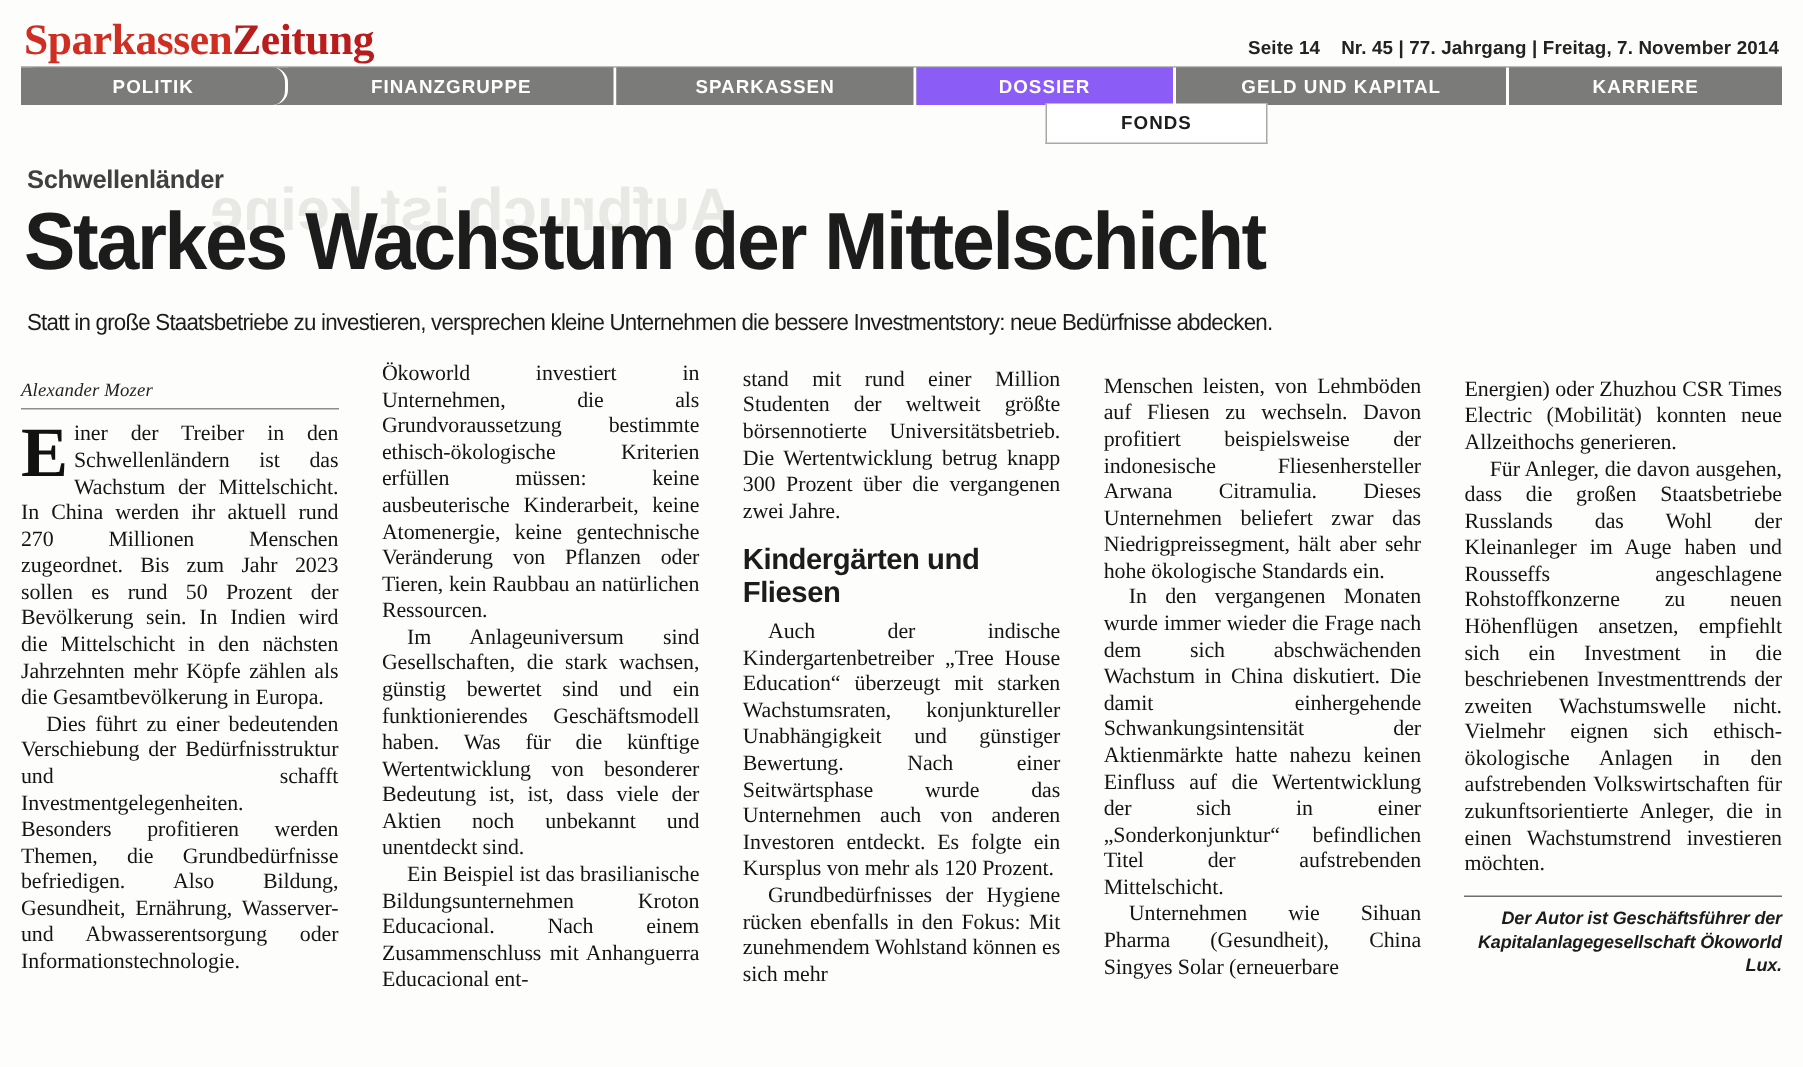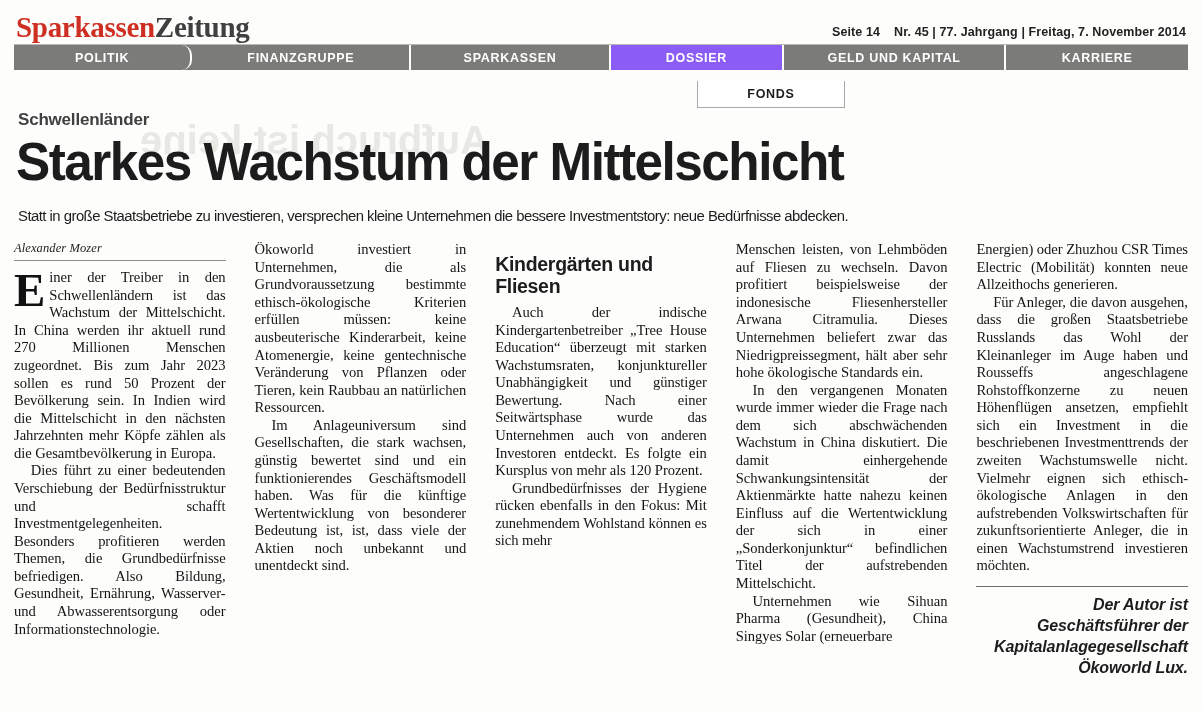--- a/index.html
+++ b/index.html
@@ -36,21 +36,21 @@
   }
   .logo {
     font-family: "Liberation Serif", serif;
     font-size: 29px;
     font-weight: bold;
     letter-spacing: -0.3px;
     line-height: 1;
     white-space: nowrap;
   }
   .logo .brand-a { color: #cf2e22; }
-  .logo .brand-b { color: #404040; }
+  .logo .brand-b { color: #b91c1c; }
   .issue-line {
     font-family: "Liberation Sans", sans-serif;
     font-size: 12.5px;
     font-weight: bold;
     color: #222;
     letter-spacing: 0.1px;
     white-space: nowrap;
     padding-bottom: 3px;
   }
   .issue-line .page-no { margin-right: 14px; }
@@ -91,21 +91,21 @@
   .subnav {
     position: absolute;
     left: 0;
     top: 25px;
     width: 100%;
     height: 27px;
     pointer-events: none;
   }
   .subnav-tab {
     position: absolute;
-    top: 12px;
+    top: 0;
     height: 27px;
     display: flex;
     align-items: center;
     justify-content: center;
     background: #ffffff;
     border: 1px solid #a8a8a6;
     border-top: none;
     box-sizing: border-box;
     font-family: "Liberation Sans", sans-serif;
     font-size: 12.5px;
@@ -165,20 +165,21 @@
     z-index: 0;
   }
 
   
   .columns {
     display: flex;
     margin-top: 16px;
     gap: 16px;
     position: relative;
     z-index: 1;
+    align-items: center;
   }
   .col {
     width: 222px;
     margin-right: 13px;
     box-sizing: border-box;
   }
   .col:last-child { margin-right: 0; }
 
   .byline {
     font-family: "Liberation Serif", serif;
@@ -230,21 +231,21 @@
 
   .author-note-rule {
     border: none;
     border-top: 1px solid #6f6f6d;
     margin: 11px 0 7px 0;
   }
   .author-note {
     font-family: "Liberation Sans", sans-serif;
     font-style: italic;
     font-weight: bold;
-    font-size: 16px;
+    font-size: 12px;
     line-height: 1.32;
     text-align: right;
     color: #1c1c1c;
     letter-spacing: -0.1px;
   }
 </style>
 </head>
 <body>
 
 <div class="page">
@@ -286,24 +287,28 @@
       <div class="body-text">
         <p class="first"><span class="dropcap">E</span><span>iner der Treiber in den Schwellenländern ist das Wachstum der Mittelschicht. In China werden ihr aktuell rund 270 Millionen Menschen zugeordnet. Bis zum Jahr 2023 sollen es rund 50 Prozent der Bevölkerung sein. In Indien wird die Mittelschicht in den nächsten Jahrzehnten mehr Köpfe zählen als die Gesamtbevölkerung in Europa.</span></p>
         <p>Dies führt zu einer bedeutenden Verschiebung der Bedürfnisstruktur und schafft Investmentgelegenheiten. Besonders profitieren werden Themen, die Grundbedürfnisse befriedigen. Also Bildung, Gesundheit, Ernährung, Wasserver- und Abwasserentsorgung oder Informationstechnologie.</p>
       </div>
     </div>
 
     <div class="col">
       <div class="body-text">
         <p class="first">Ökoworld investiert in Unternehmen, die als Grundvoraussetzung bestimmte ethisch-ökologische Kriterien erfüllen müssen: keine ausbeuterische Kinderarbeit, keine Atomenergie, keine gentechnische Veränderung von Pflanzen oder Tieren, kein Raubbau an natürlichen Ressourcen.</p>
         <p>Im Anlageuniversum sind Gesellschaften, die stark wachsen, günstig bewertet sind und ein funktionierendes Geschäftsmodell haben. Was für die künftige Wertentwicklung von besonderer Bedeutung ist, ist, dass viele der Aktien noch unbekannt und unentdeckt sind.</p>
-      </div>
-    </div>
-
-    <div class="col">
+        <p>Ein Beispiel ist das brasilianische Bildungsunternehmen Kroton Educacional. Nach einem Zusammenschluss mit Anhanguerra Educacional ent-</p>
+      </div>
+    </div>
+
+    <div class="col">
+      <div class="body-text">
+        <p class="first">stand mit rund einer Million Studenten der weltweit größte börsennotierte Universitätsbetrieb. Die Wertentwicklung betrug knapp 300 Prozent über die vergangenen zwei Jahre.</p>
+      </div>
       <h2 class="subhead">Kindergärten und Fliesen</h2>
       <div class="body-text">
         <p>Auch der indische Kindergartenbetreiber „Tree House Education“ überzeugt mit starken Wachstumsraten, konjunktureller Unabhängigkeit und günstiger Bewertung. Nach einer Seitwärtsphase wurde das Unternehmen auch von anderen Investoren entdeckt. Es folgte ein Kursplus von mehr als 120 Prozent.</p>
         <p>Grundbedürfnisses der Hygiene rücken ebenfalls in den Fokus: Mit zunehmendem Wohlstand können es sich mehr</p>
       </div>
     </div>
 
     <div class="col">
       <div class="body-text">
         <p class="first">Menschen leisten, von Lehmböden auf Fliesen zu wechseln. Davon profitiert beispielsweise der indonesische Fliesenhersteller Arwana Citramulia. Dieses Unternehmen beliefert zwar das Niedrigpreissegment, hält aber sehr hohe ökologische Standards ein.</p>

